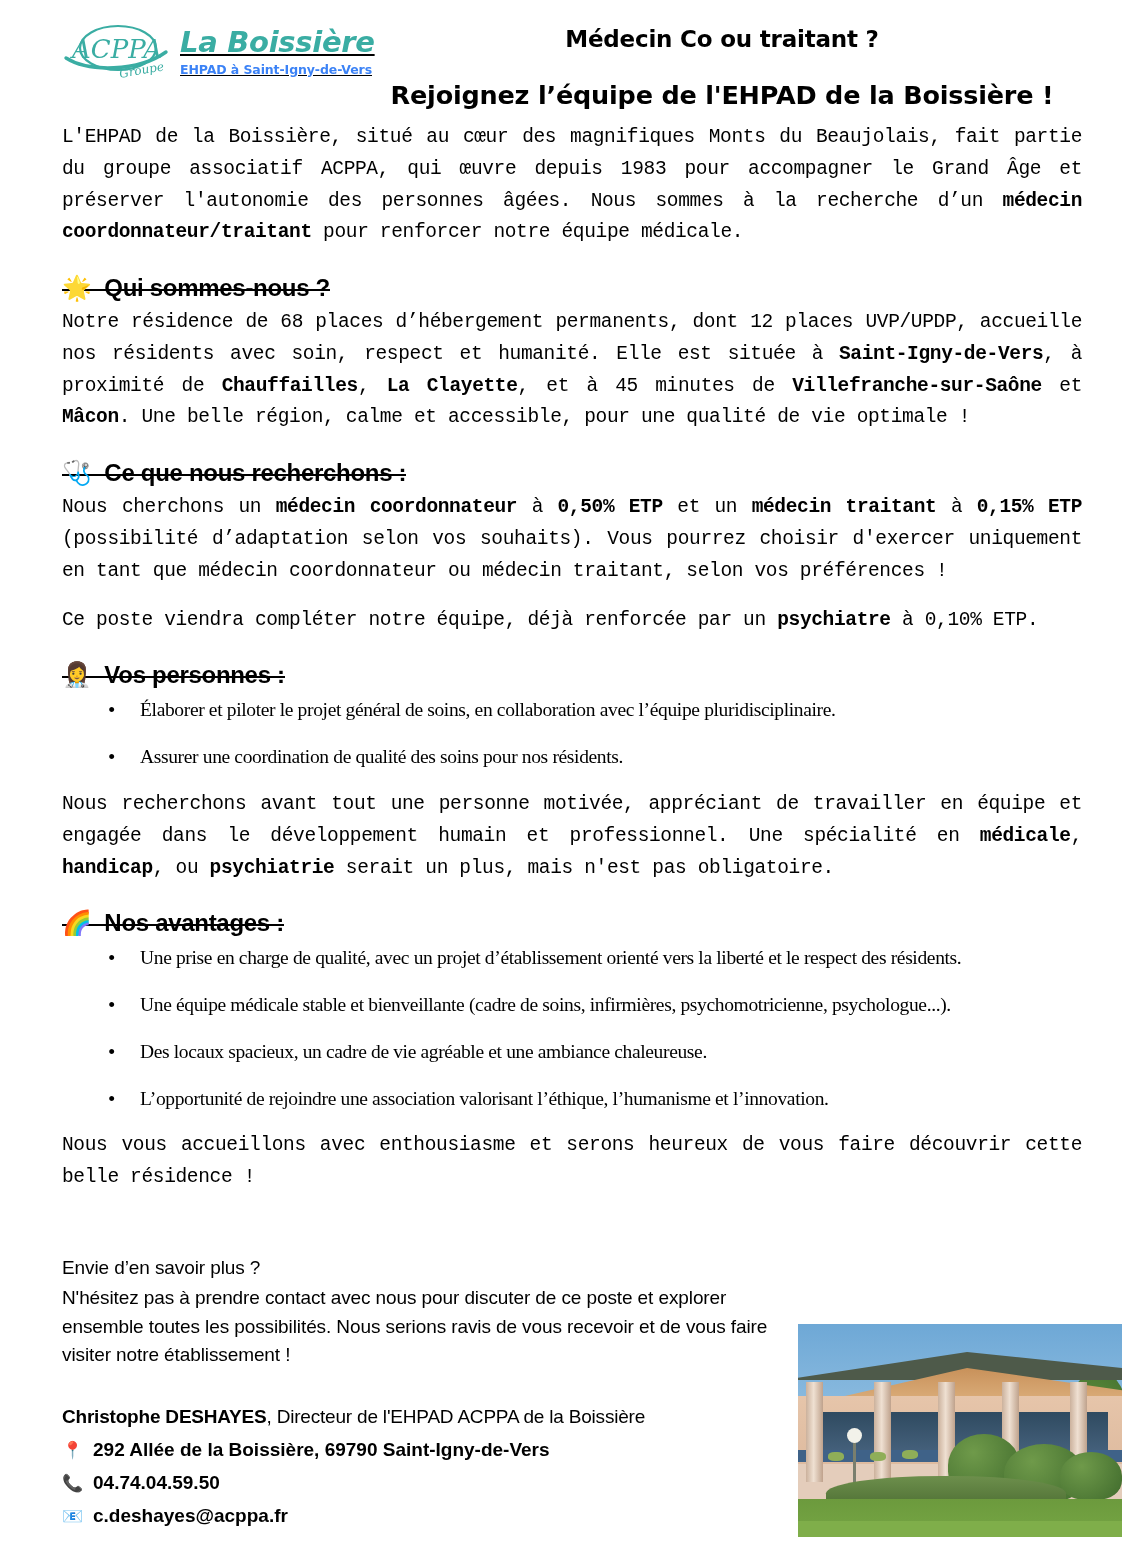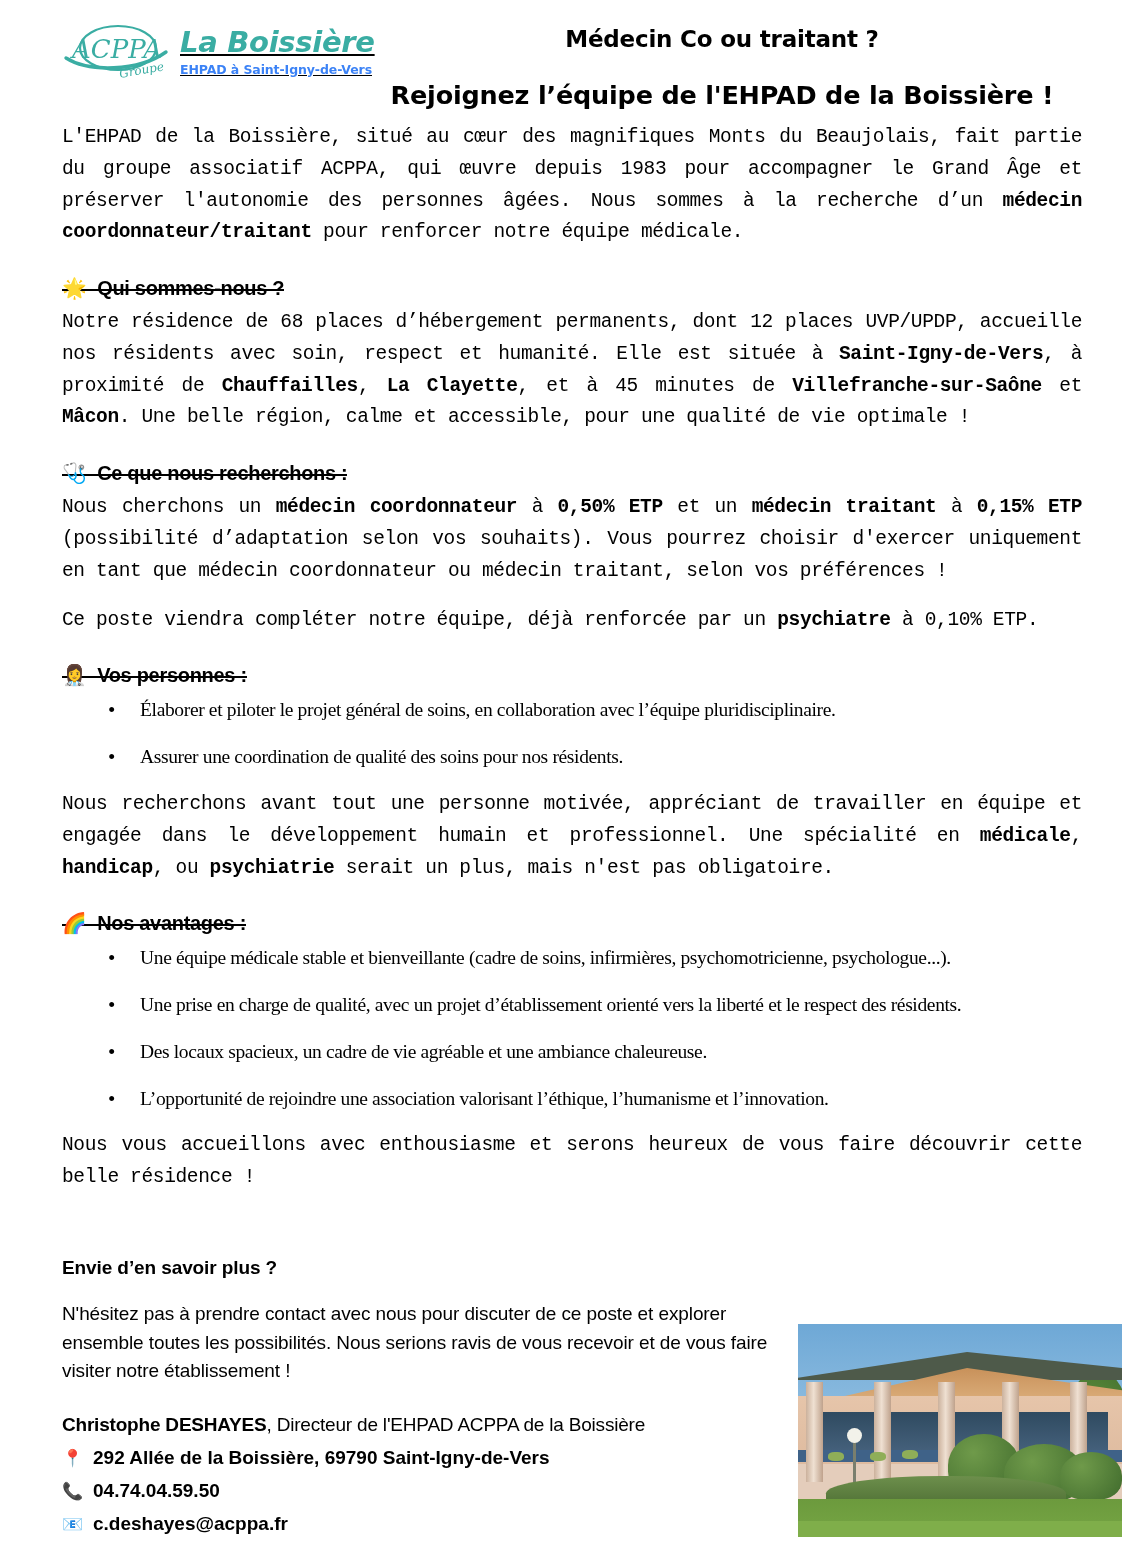--- a/index.html
+++ b/index.html
@@ -98,21 +98,21 @@
     text-align: justify;
     font-family: Liberation Mono, monospace;
     letter-spacing: -0.35px;
   }
   p.para.tight { margin-bottom: 14px; }
 
   b, strong { font-weight: bold; }
 
   h2.section {
     margin: 22px 0 16px 0;
-    font-size: 20px;
+    font-size: 24px;
     font-weight: bold;
     display: inline-block;
     border-bottom: 2.4px solid #000;
     padding-bottom: 1px;
     letter-spacing: -0.3px;
   }
   .section-wrap { line-height: 0; margin: 0; }
   .emoji {
     font-family: "DejaVu Sans", sans-serif;
     font-weight: normal;
@@ -145,24 +145,24 @@
     padding: 0 22px;
     margin-top: 60px;
     position: relative;
   }
   .footer-text {
     font-size: 19px;
     line-height: 1.5;
     max-width: 715px;
     letter-spacing: -0.1px;
   }
-  .footer-text .lead { font-weight: bold; display: block; margin-bottom: 18px; }
+  .footer-text .lead { font-weight: normal; display: block; margin-bottom: 2px; }
 
   .contact {
-    margin-top: 24px;
+    margin-top: 32px;
     font-size: 19px;
     line-height: 1.58;
   }
   .contact .name-line { letter-spacing: -0.2px; }
   .contact .row {
     display: flex;
     align-items: center;
     gap: 9px;
     font-weight: bold;
     margin-top: 3px;
@@ -337,22 +337,22 @@
     <ul class="bullets">
       <li>Élaborer et piloter le projet général de soins, en collaboration avec l’équipe pluridisciplinaire.</li>
       <li>Assurer une coordination de qualité des soins pour nos résidents.</li>
     </ul>
     <p class="para"><span>Nous recherchons avant tout une personne motivée, appréciant de travailler en équipe et engagée dans le développement humain et professionnel. Une spécialité en </span><b>médicale</b><span>, </span><b>handicap</b><span>, ou </span><b>psychiatrie</b><span> serait un plus, mais n'est pas obligatoire.</span></p>
 
     <div class="section-wrap">
       <h2 class="section"><span class="emoji">🌈</span>&nbsp; <span>Nos avantages :</span></h2>
     </div>
     <ul class="bullets">
+      <li>Une prise en charge de qualité, avec un projet d’établissement orienté vers la liberté et le respect des résidents.</li>
       <li>Une équipe médicale stable et bienveillante (cadre de soins, infirmières, psychomotricienne, psychologue...).</li>
-      <li>Une prise en charge de qualité, avec un projet d’établissement orienté vers la liberté et le respect des résidents.</li>
       <li>Des locaux spacieux, un cadre de vie agréable et une ambiance chaleureuse.</li>
       <li>L’opportunité de rejoindre une association valorisant l’éthique, l’humanisme et l’innovation.</li>
     </ul>
     <p class="para" style="margin-top:16px">Nous vous accueillons avec enthousiasme et serons heureux de vous faire découvrir cette belle résidence !</p>
   </div>
 
   <div class="footer">
     <div class="footer-text">
       <span class="lead">Envie d’en savoir plus ?</span>
       <span>N'hésitez pas à prendre contact avec nous pour discuter de ce poste et explorer ensemble toutes les possibilités. Nous serions ravis de vous recevoir et de vous faire visiter notre établissement !</span>

